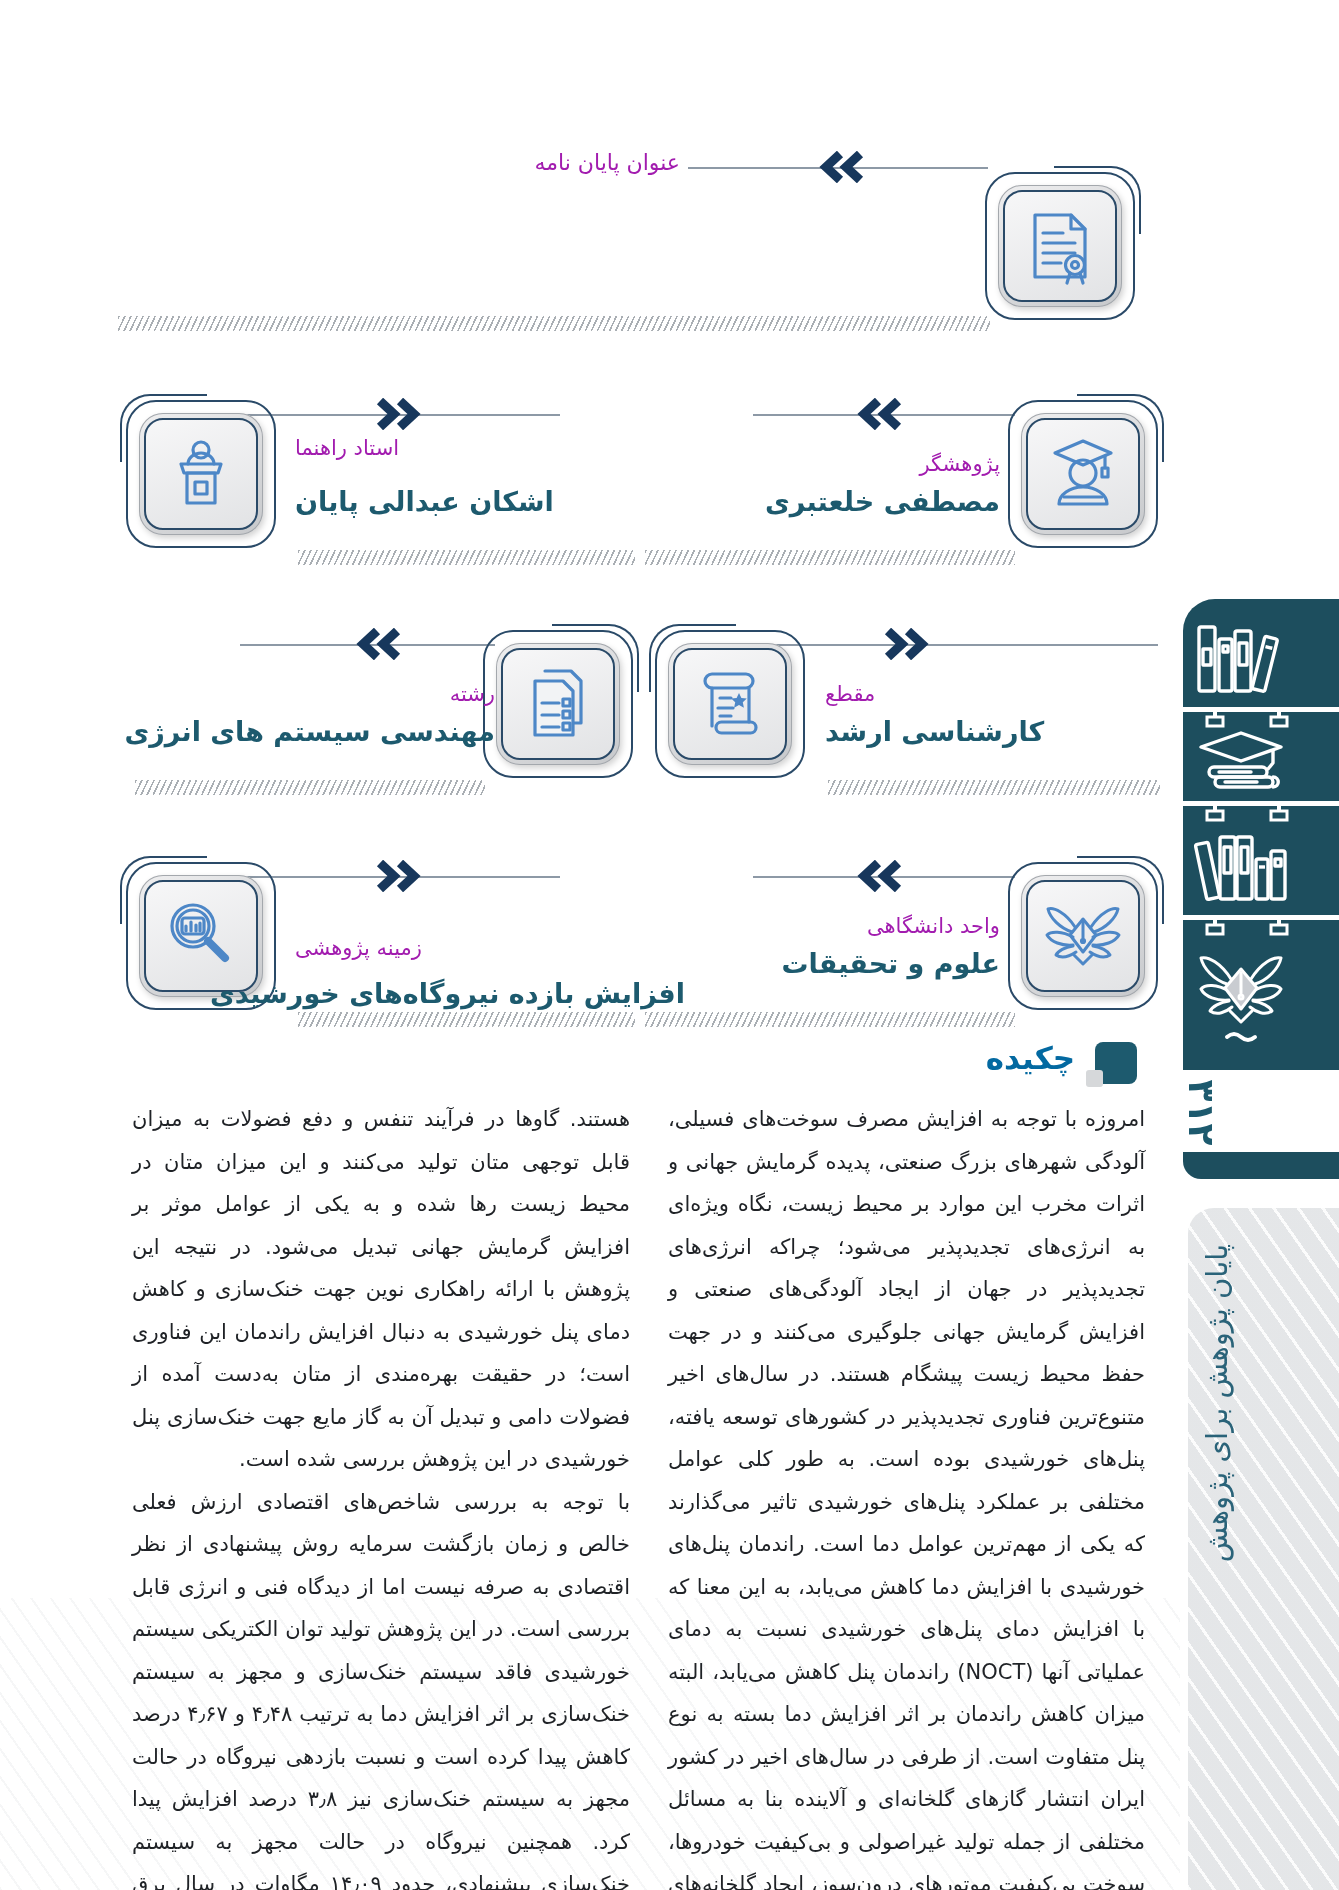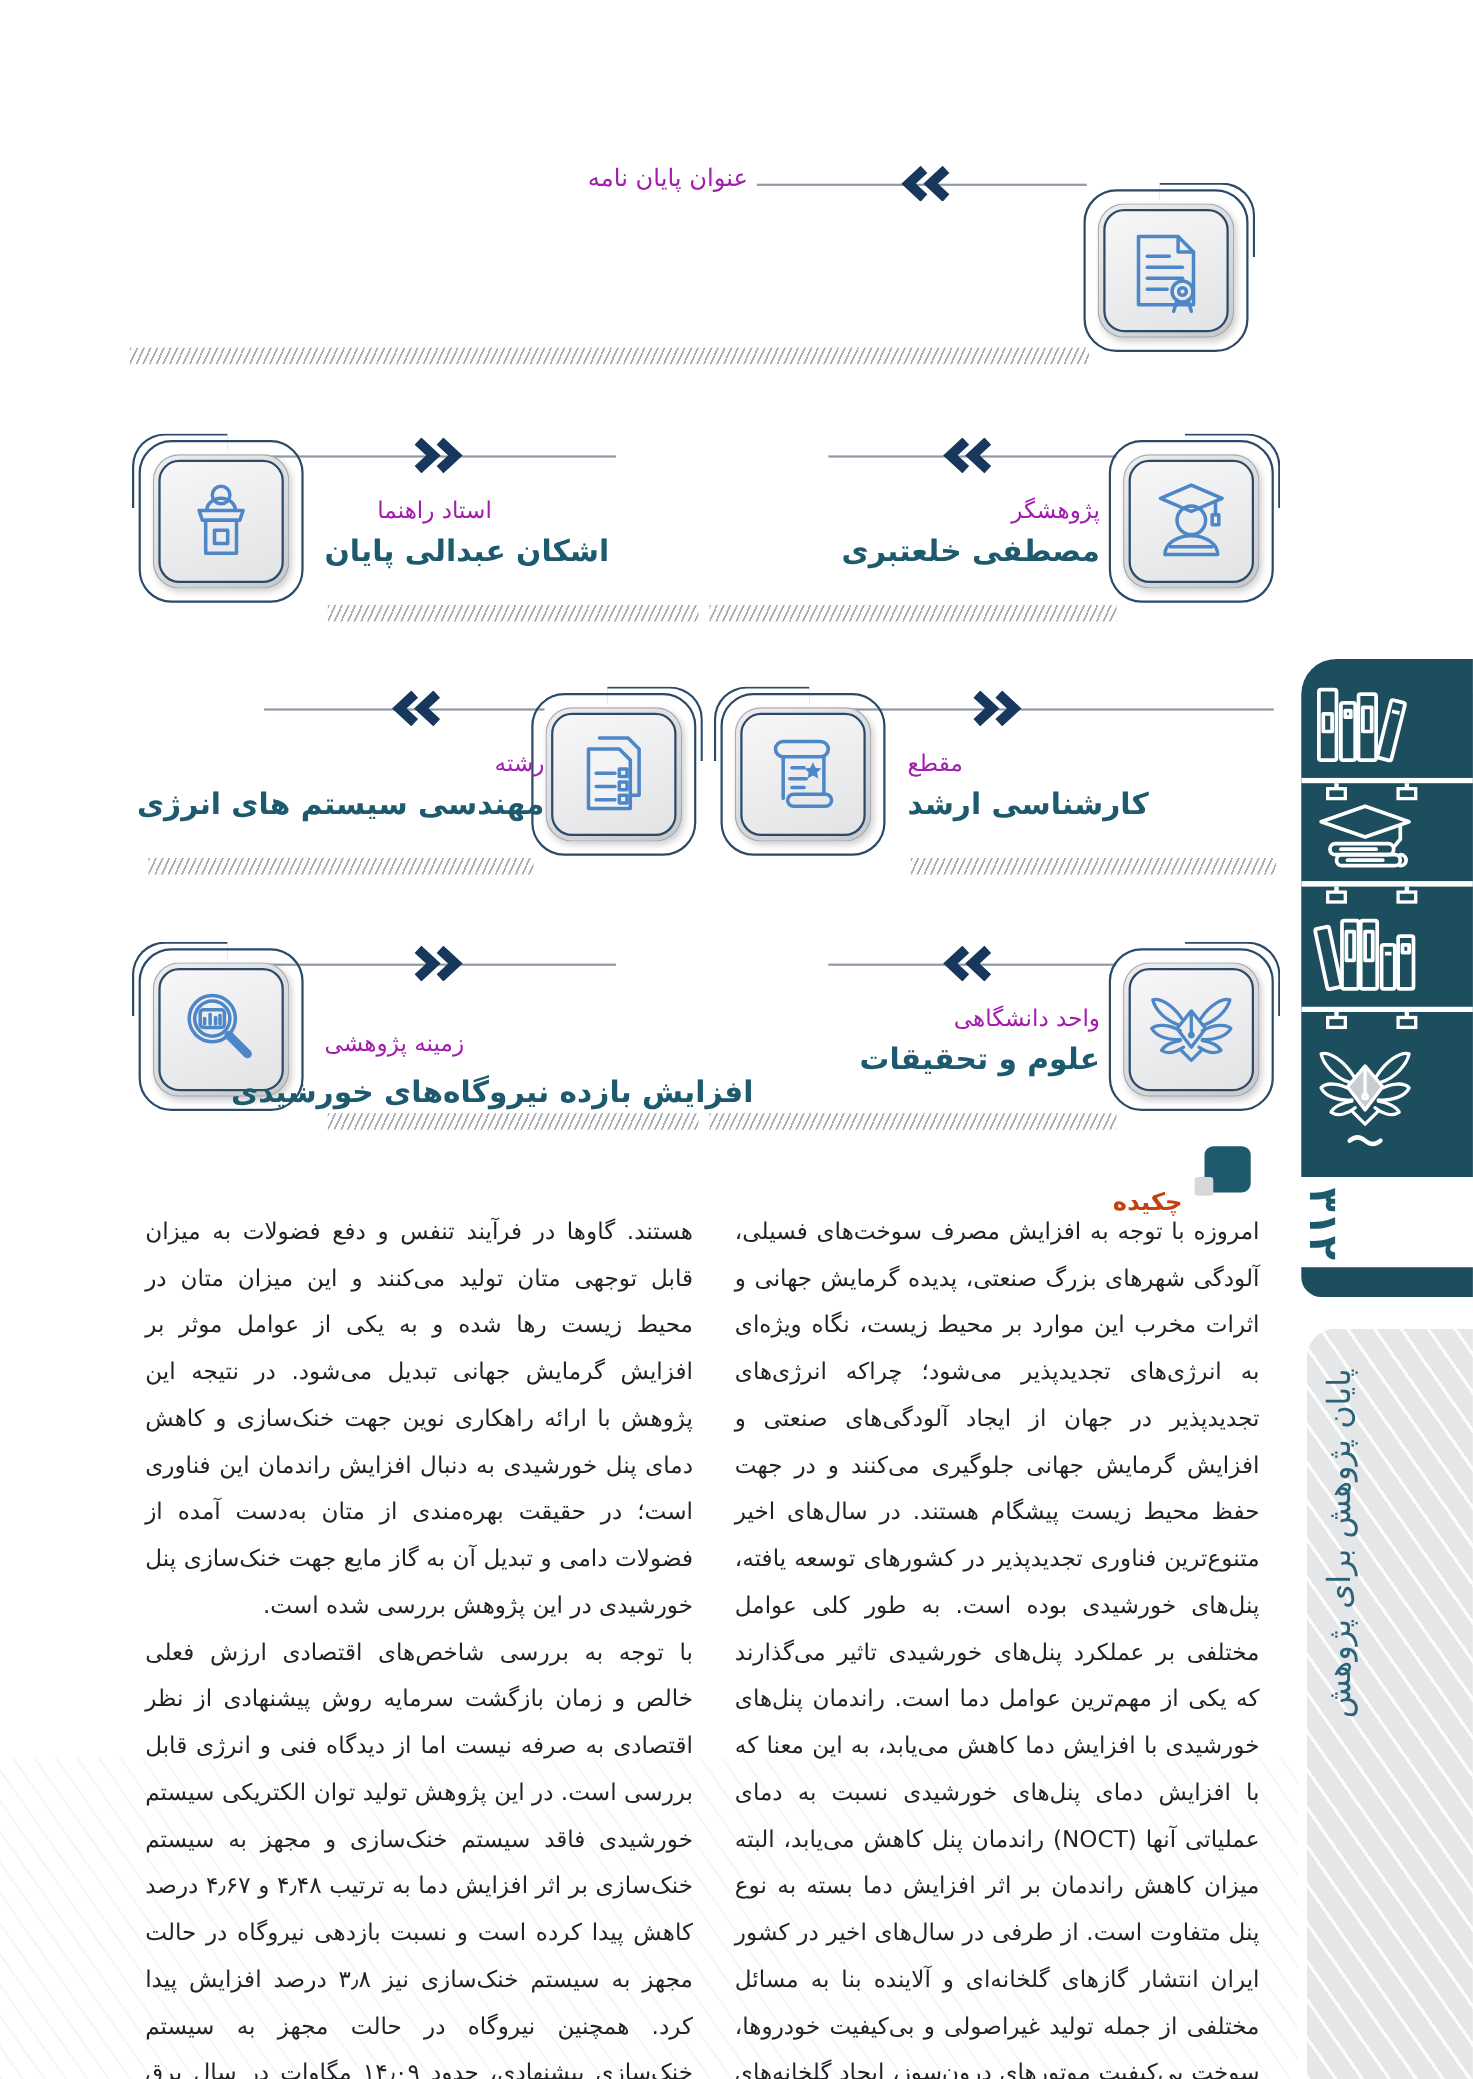--- a/index.html
+++ b/index.html
@@ -35,21 +35,21 @@
            border-top:2px solid #2a4a68; border-left:2px solid #2a4a68; border-top-left-radius:30px; }
   .ibox { position:absolute; left:13px; top:13px; width:124px; height:122px; border-radius:24px;
           background:linear-gradient(150deg,#efeff0,#c6c8cb); box-shadow:inset 0 0 0 1px #a4a8ad, 2px 3px 6px rgba(0,0,0,.18); }
   .ibox .b2 { position:absolute; inset:5px; border:2px solid #2a4a68; border-radius:19px;
           background:linear-gradient(160deg,#f7f7f8,#e2e3e5); display:flex; align-items:center; justify-content:center; }
 
   
   .abst-col { position:absolute; font-size:21px; line-height:42.5px; color:#1f2226;
               text-align:justify; direction:rtl; }
   .abst-col p { margin:0; }
-  .abstract-heading { font-size:22px; font-weight:bold; color:#c2410c; text-align:right; white-space:nowrap;margin-top:41px; }
+  .abstract-heading { font-size:31px; font-weight:bold; color:#0369a1; text-align:right; white-space:nowrap; }
 
   
   .side-main { position:absolute; left:1183px; top:599px; width:156px; height:471px;
                background:#1d4e5e; border-top-left-radius:32px; }
   .side-bar2 { position:absolute; left:1183px; top:1152px; width:156px; height:27px;
                background:#1d4e5e; border-bottom-left-radius:18px; }
   .side-gray { position:absolute; left:1188px; top:1208px; width:151px; height:682px;
                border-top-left-radius:26px; background-color:#e8eaec;
                background-image:repeating-linear-gradient(55deg, rgba(255,255,255,.85) 0 3px, rgba(0,0,0,.015) 3px 20px); }
   .pagenum-wrap { position:absolute; left:1170px; top:1080px; width:64px; height:64px;
@@ -146,21 +146,21 @@
         <svg width="86" height="86" viewBox="0 0 86 86" fill="none" stroke="#4d87c7" stroke-width="3.2" stroke-linecap="round" stroke-linejoin="round">
           <circle cx="43" cy="19" r="8"></circle>
           <path d="M30 33 a13 11 0 0 1 26 0"></path>
           <path d="M23 33 h40 l-3 9 h-34 z"></path>
           <rect x="29" y="42" width="28" height="30"></rect>
           <rect x="37" y="51" width="12" height="12"></rect>
         </svg>
       </div>
         </div>
     </div>
-    <div class="abs field-label ta-l" style="left:295px;top:452px;width:260px;margin-left:48px;">استاد راهنما</div>
+    <div class="abs field-label ta-l" style="left:295px;top:436px;width:260px;">استاد راهنما</div>
     <div class="abs field-value ta-l" style="left:295px;top:486px;width:330px;">اشکان عبدالی پایان</div>
     <div class="hatch" style="left:298px;top:550px;width:337px;"></div>
   </div>
 
   <div>
     <div class="hline" style="left:768px;top:644px;width:390px;"></div>
     <div class="chev" style="left:880px;top:628px;">
       <svg width="50" height="32" viewBox="0 0 50 32" fill="none" stroke="#17375c" stroke-width="9">
         <path d="M28 3 L42 16 L28 29"></path>
           <path d="M8 3 L22 16 L8 29"></path>

